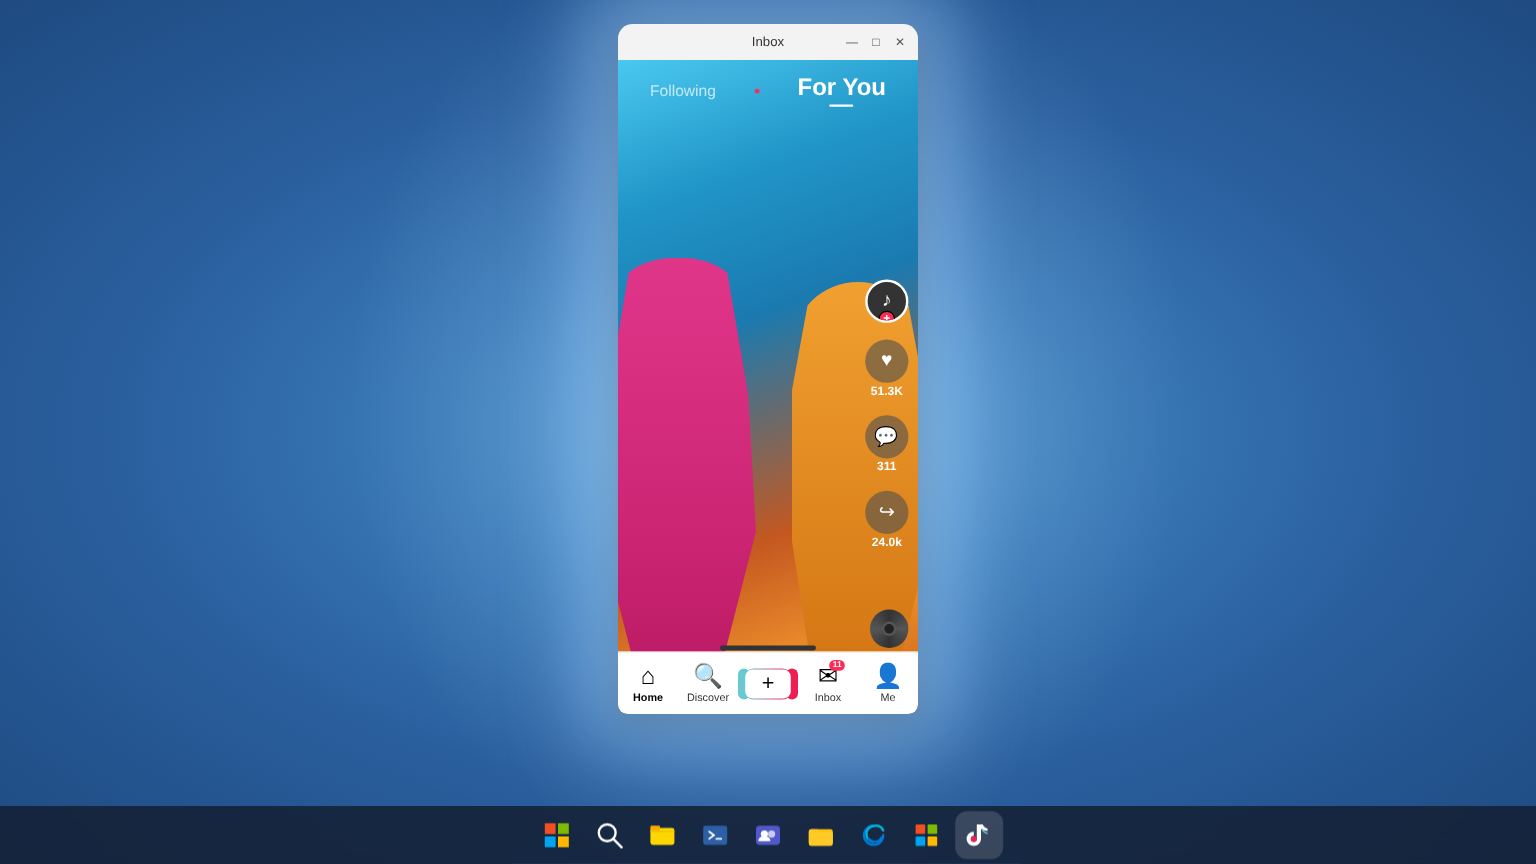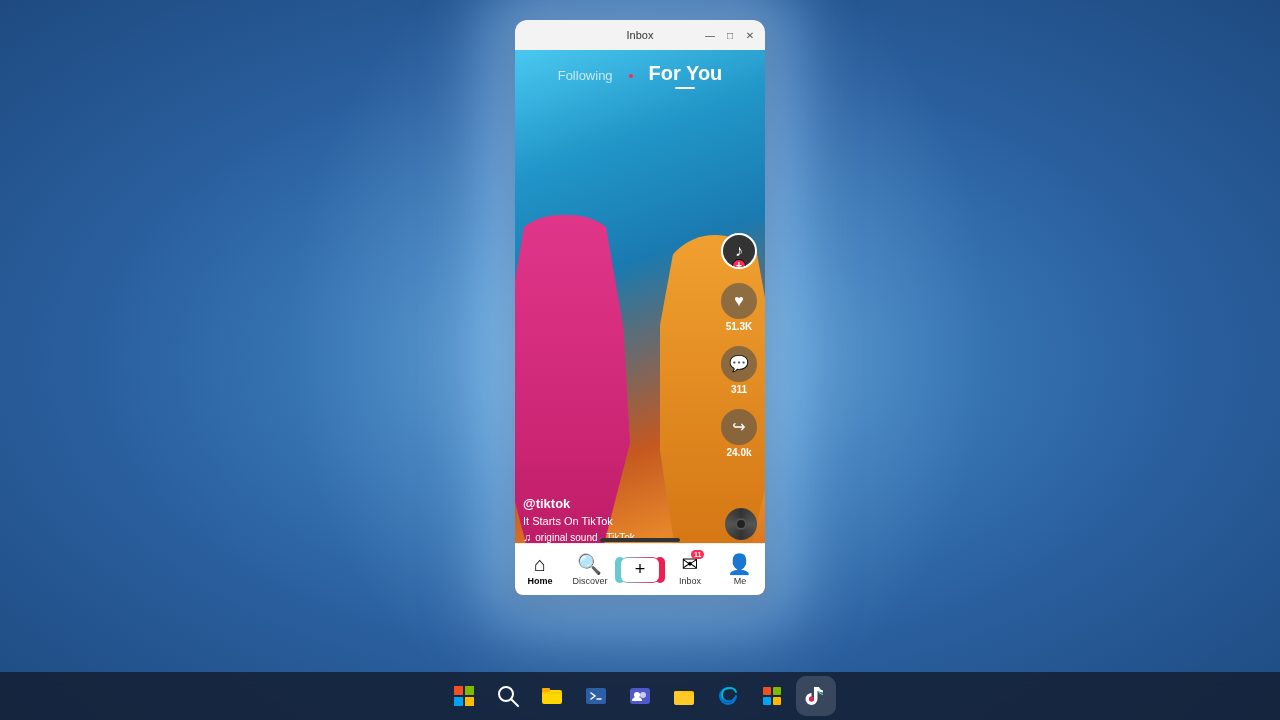--- a/index.html
+++ b/index.html
@@ -113,21 +113,21 @@
 
     
     .top-nav {
       position: absolute;
       top: 0;
       left: 0;
       right: 0;
       display: flex;
       justify-content: center;
       align-items: center;
-      gap: 16px;
+      gap: 32px;
       padding: 12px 0;
       z-index: 10;
     }
     .nav-following {
       font-size: 13px;
       color: rgba(255,255,255,0.7);
       cursor: pointer;
     }
     .nav-dot {
       width: 4px;
@@ -462,28 +462,20 @@
         <div class="action-icon">💬</div>
         <span class="action-count">311</span>
       </div>
 
       <div class="action-item">
         <div class="action-icon">↪</div>
         <span class="action-count">24.0k</span>
       </div>
     </div>
 
-    <div class="bottom-info">
-      <div class="bottom-username">@tiktok</div>
-      <div class="bottom-desc">It Starts On TikTok</div>
-      <div class="bottom-music">
-        <span class="music-icon">♫</span>
-        <span>original sound - TikTok</span>
-      </div>
-    </div>
 
     <div class="vinyl">
       <div class="vinyl-inner"></div>
     </div>
 
     <div class="scroll-bar"></div>
 
     <div class="bottom-nav">
       <div class="nav-item active">
         <span class="nav-item-icon">⌂</span>

